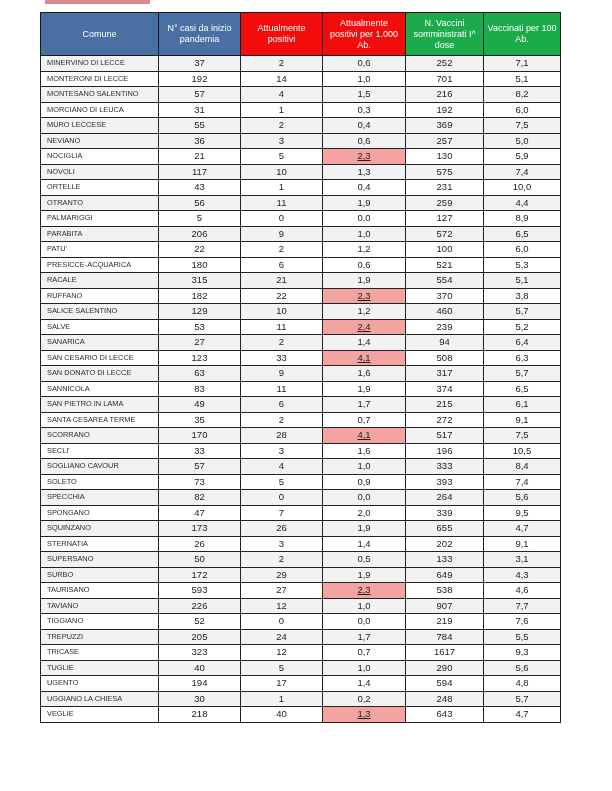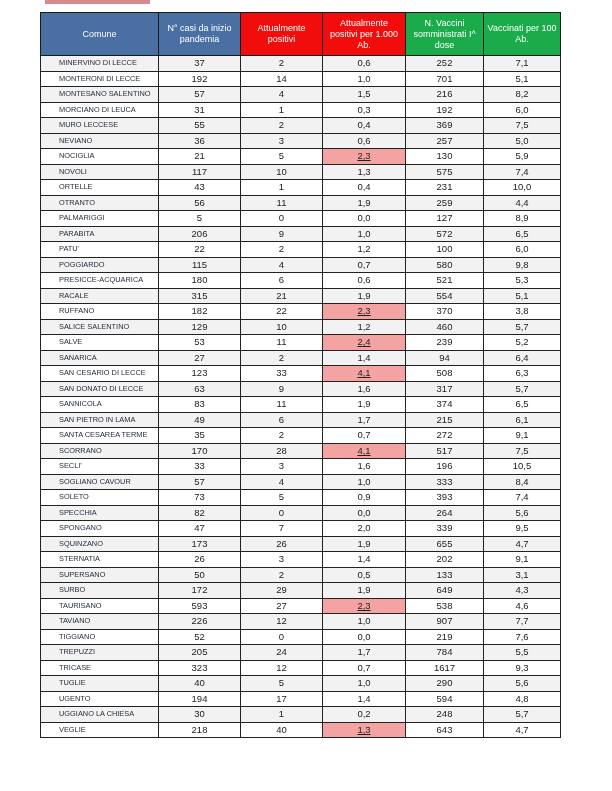--- a/index.html
+++ b/index.html
@@ -8,21 +8,21 @@
   .banner { position: absolute; left: 45px; top: 0; width: 105px; height: 4px; background: #d68a8f; }
   table.data { position: absolute; left: 40px; top: 12px; border-collapse: collapse;
                table-layout: fixed; width: 520px; }
   table.data th { height: 42px; font-weight: normal; font-size: 9px; line-height: 11px;
                   color: #ffffff; text-align: center; padding: 0 2px; border: 1px solid #1a1a1a; }
   th.blue { background: #4a6fa3; }
   th.red { background: #f20d0d; }
   th.green { background: #1bab4a; }
   table.data td { height: 14.5px; padding: 0; font-size: 9.5px; color: #222; border: 1px solid #222;
                   text-align: center; line-height: 14px; }
-  table.data td.name { text-align: left; font-size: 7.4px; padding-left: 18px; color: #1d2733; white-space: nowrap; overflow: hidden; }
+  table.data td.name { text-align: left; font-size: 7.4px; padding-left: 6px; color: #1d2733; white-space: nowrap; overflow: hidden; }
   tr.odd td { background: #f2f2f2; }
   tr.even td { background: #ffffff; }
   td.hl { background: #f4a3a3 !important; text-decoration: underline; }
   col.c1 { width: 118px; } col.c2 { width: 82px; } col.c3 { width: 82px; }
   col.c4 { width: 83px; } col.c5 { width: 78px; } col.c6 { width: 77px; }
 </style>
 </head>
 <body>
 
 <div class="banner"></div>
@@ -144,28 +144,20 @@
         <td>6,5</td>
       </tr>
       <tr class="even">
         <td class="name">PATU'</td>
         <td>22</td>
         <td>2</td>
         <td>1,2</td>
         <td>100</td>
         <td>6,0</td>
       </tr>
-      <tr class="odd">
-        <td class="name">POGGIARDO</td>
-        <td>115</td>
-        <td>4</td>
-        <td>0,7</td>
-        <td>580</td>
-        <td>9,8</td>
-      </tr>
       <tr class="even">
         <td class="name">PRESICCE-ACQUARICA</td>
         <td>180</td>
         <td>6</td>
         <td>0,6</td>
         <td>521</td>
         <td>5,3</td>
       </tr>
       <tr class="odd">
         <td class="name">RACALE</td>

